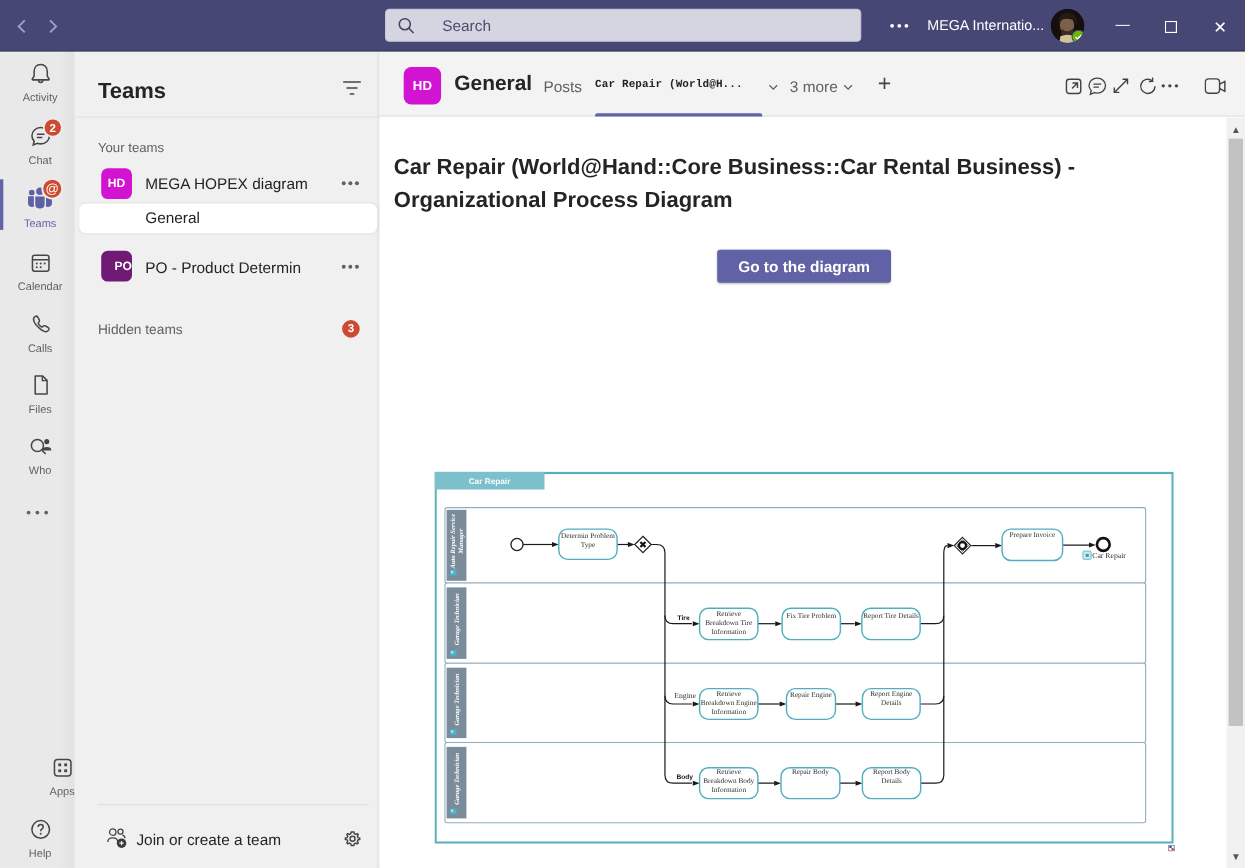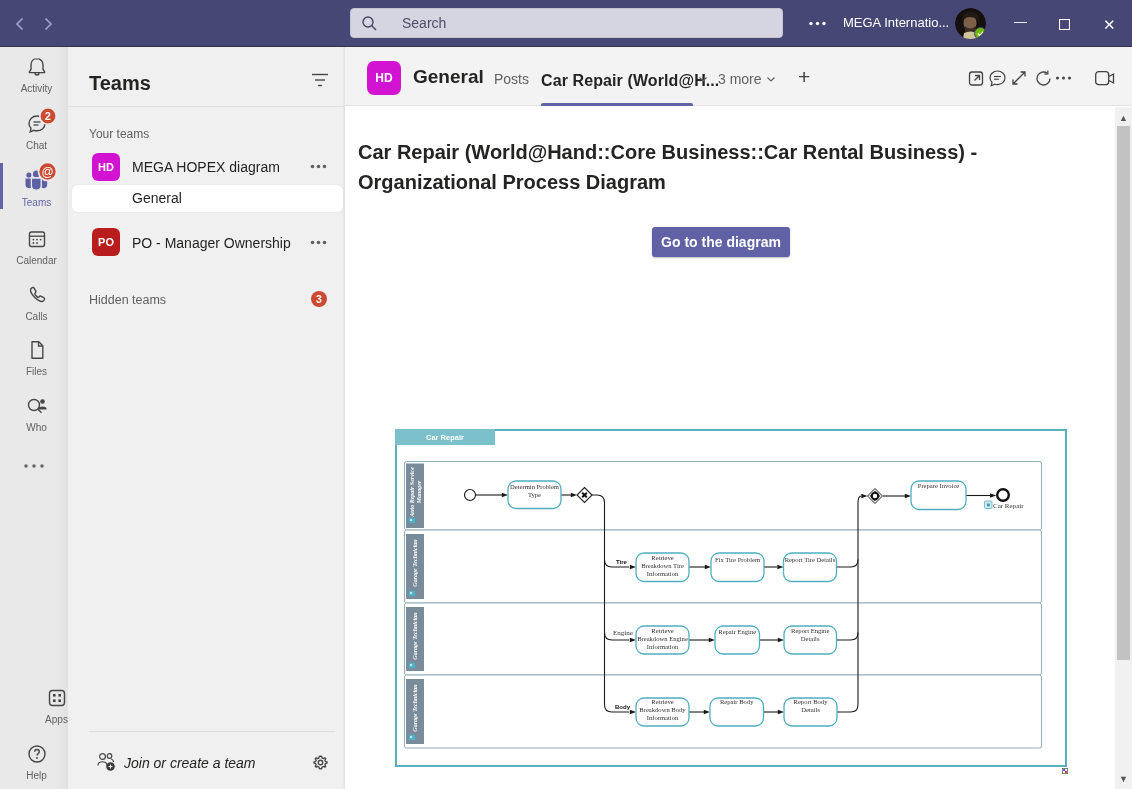--- a/index.html
+++ b/index.html
@@ -29,36 +29,36 @@
   #panel-divider { left:68px; top:106px; width:277px; height:1px; background:#e1e1e1; }
   #yourteams { left:89px; top:127px; font-size:12px; color:#616161;text-align:right; }
   .teamrow-avatar { width:28px; height:28px; border-radius:6px; color:#fff; font-size:11px; font-weight:bold; text-align:center; line-height:28px; }
   .teamrow-name { font-size:14px; color:#252423; white-space:nowrap; }
   #general-row { left:72px; top:185px; width:271px; height:27px; background:#ffffff; border-radius:6px; box-shadow:0 0 2px rgba(0,0,0,0.08); }
   #general-row span { position:absolute; left:60px; top:5px; font-size:14px; color:#252423; }
   #hidden-teams { left:89px; top:293px; font-size:12.5px; color:#616161; }
   #hidden-badge { left:311px; top:291px; width:16px; height:16px; background:#cc4a31; border-radius:50%; color:#fff; font-size:10.5px; font-weight:bold; text-align:center; line-height:16px; }
   #panel-divider2 { left:89px; top:731px; width:246px; height:1px; background:#dddddd; }
   #join-row { left:96px; top:752px; }
-  #join-txt { left:124px; top:755px; font-size:14px; color:#252423;font-style:italic; }
+  #join-txt { left:124px; top:755px; font-size:14px; color:#252423; }
 
   
   #mainhdr { left:345px; top:47px; width:787px; height:59px; background:#f3f3f3; border-bottom:1px solid #e1e1e1; }
   #ch-avatar { left:367px; top:61px; width:34px; height:34px; border-radius:7px; background:#d214d2; color:#fff; font-weight:bold; font-size:12px; text-align:center; line-height:34px; }
   #ch-name { left:413px; top:66px; font-size:19px; font-weight:bold; color:#252423; }
   .tab { font-size:14px; color:#616161; top:71px; }
-  .tab.active { color:#242424; font-weight:bold; font-size:16px; letter-spacing:0.1px; }
+  .tab.active { color:#242424; font-weight:bold; font-size:10px; letter-spacing:0.1px;font-family:Liberation Mono, monospace; }
   #tab-underline { left:541px; top:103px; width:152px; height:3px; background:#6264a7; border-radius:2px 2px 0 0; }
   #tab-plus { left:798px; top:65px; font-size:21px; color:#444; font-weight:300; }
   .hdr-ic { top:69px; }
 
   
   #content { left:345px; top:107px; width:770px; height:682px; background:#ffffff; }
   #title { left:358px; top:137px; width:660px; font-size:20px; font-weight:bold; color:#252423; line-height:30px; }
-  #gobtn { left:652px; top:227px; width:138px; height:30px; background:#6062a5; border-radius:3px; color:#ffffff; font-size:14px; font-weight:bold; text-align:center; line-height:30px; box-shadow:0 1px 2px rgba(0,0,0,0.25); }
+  #gobtn { left:652px; top:227px; width:158px; height:30px; background:#6062a5; border-radius:3px; color:#ffffff; font-size:14px; font-weight:bold; text-align:center; line-height:30px; box-shadow:0 1px 2px rgba(0,0,0,0.25); }
 
   
   #sb-track { left:1115px; top:107px; width:17px; height:682px; background:#f1f1f1; }
   #sb-thumb { left:1117px; top:126px; width:13px; height:534px; background:#c2c2c2; }
   .sb-arrow { left:1115px; width:17px; text-align:center; color:#555; font-size:9px; }
 </style>
 </head>
 <body>
 
 <div id="topbar" class="abs"></div>
@@ -212,22 +212,22 @@
 <svg class="abs" style="left:310px;top:164px;" width="17" height="5" viewBox="0 0 17 5">
     <circle cx="2.5" cy="2.5" r="1.8" fill="#616161"></circle>
     <circle cx="8.5" cy="2.5" r="1.8" fill="#616161"></circle>
     <circle cx="14.5" cy="2.5" r="1.8" fill="#616161"></circle>
   </svg>
 
 <div id="general-row" class="abs">
     <span>General</span>
   </div>
 
-<div class="abs teamrow-avatar" style="left:92px;top:228px;background:#b91c1c;">PO</div>
-<div class="abs teamrow-name" style="left:132px;top:235px;">PO - Manager Ownership</div>
+<div class="abs teamrow-avatar" style="left:92px;top:228px;background:#701a75;text-align:right;">PO</div>
+<div class="abs teamrow-name" style="left:132px;top:235px;">PO - Product Determin</div>
 <svg class="abs" style="left:310px;top:240px;" width="17" height="5" viewBox="0 0 17 5">
     <circle cx="2.5" cy="2.5" r="1.8" fill="#616161"></circle>
     <circle cx="8.5" cy="2.5" r="1.8" fill="#616161"></circle>
     <circle cx="14.5" cy="2.5" r="1.8" fill="#616161"></circle>
   </svg>
 
 <div id="hidden-teams" class="abs">Hidden teams</div>
 <div id="hidden-badge" class="abs">3</div>
 
 <div id="panel-divider2" class="abs"></div>

